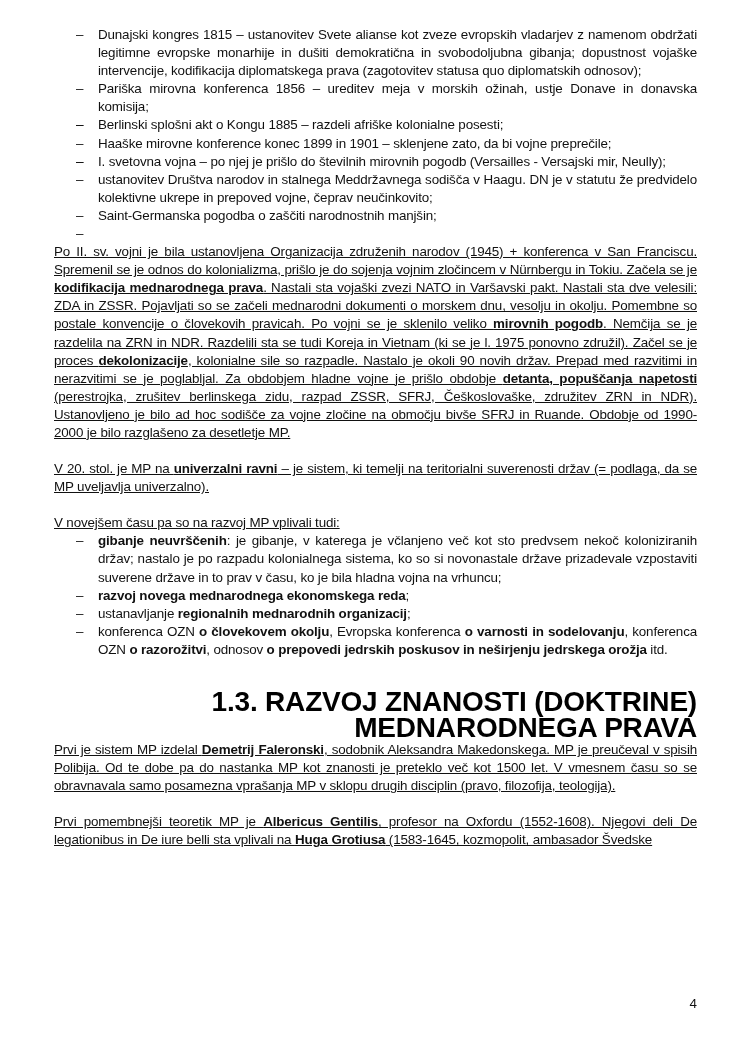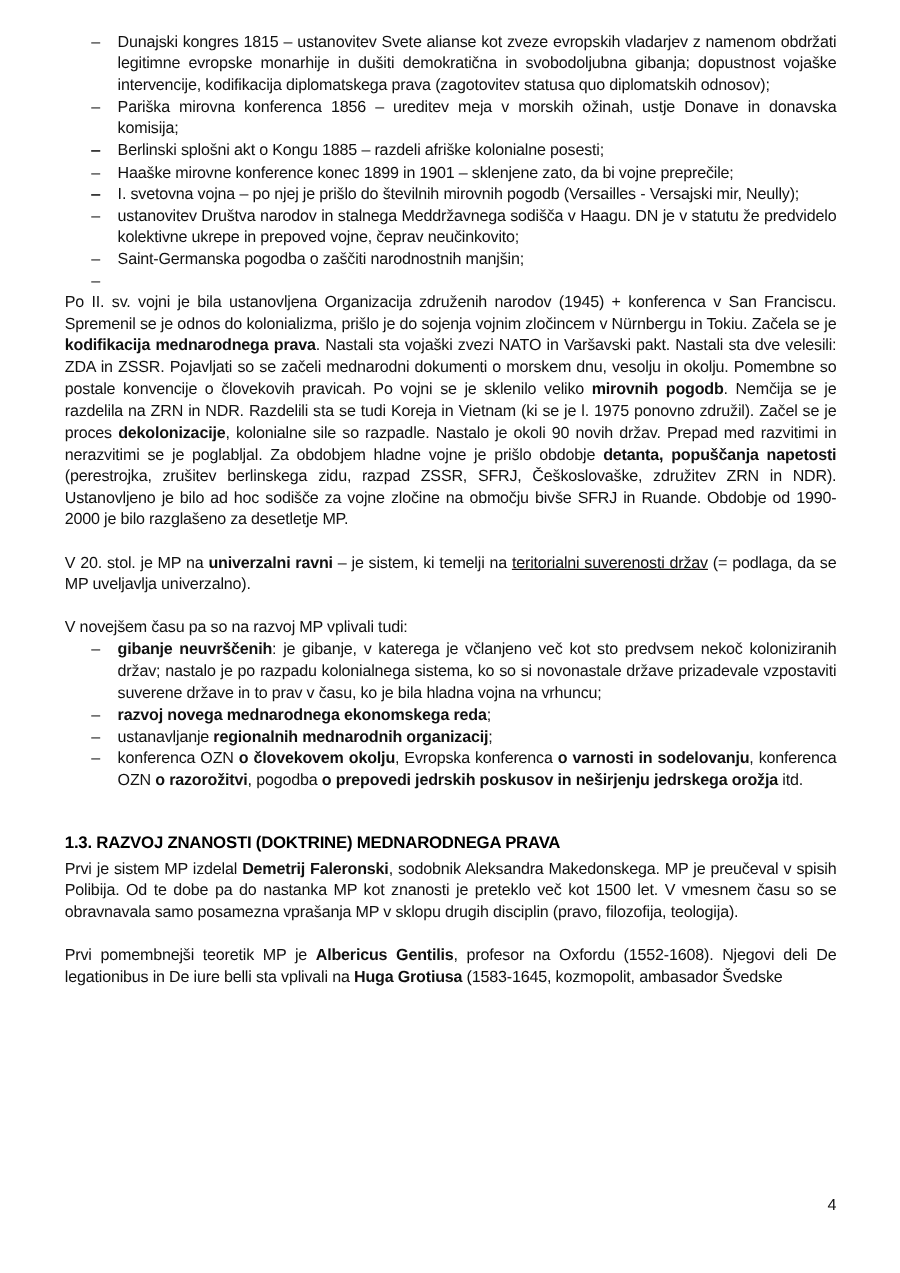--- a/index.html
+++ b/index.html
@@ -3,26 +3,26 @@
 <meta charset="utf-8">
 <style>
   html, body { margin: 0; padding: 0; background: #ffffff; }
   body { width: 750px; height: 1061px; position: relative; overflow: hidden;
          font-family: "Liberation Sans", sans-serif; color: #111; }
   .page { position: absolute; left: 54px; top: 26px; width: 643px;
           font-size: 13.4px; line-height: 18.1px; letter-spacing: -0.15px; }
   ul.dash { list-style: none; margin: 0 0 0 0; padding: 0; }
   ul.dash li { position: relative; padding-left: 44px; text-align: justify; }
   ul.dash li .dash-mark { position: absolute; left: 22px; top: 0; }
-  p { margin: 0; text-align: justify; }
+  p { margin: 0; text-align: justify; text-decoration: underline; }
   .gap { height: 18px; }
   .gap-big { height: 30px; }
   b { font-weight: bold; }
   u { text-decoration: underline; }
-  h2 { margin: 0; font-size: 14px; line-height: 26px; font-weight: bold; letter-spacing: -0.2px; color: #000; }
+  h2 { margin: 0; font-size: 28px; line-height: 26px; font-weight: bold; letter-spacing: -0.2px; color: #000; text-align: right; }
   .page-number { position: absolute; left: 54px; width: 643px; top: 996px; text-align: right;
                  font-size: 13.4px; }
 </style>
 </head>
 <body>
 
 <div class="page">
   <ul class="dash">
       <li><span class="dash-mark">–</span><span>Dunajski kongres 1815 – ustanovitev Svete alianse kot zveze evropskih vladarjev z namenom obdržati legitimne evropske monarhije in dušiti demokratična in svobodoljubna gibanja; dopustnost vojaške intervencije, kodifikacija diplomatskega prava (zagotovitev statusa quo diplomatskih odnosov);</span></li>
       <li><span class="dash-mark">–</span><span>Pariška mirovna konferenca 1856 – ureditev meja v morskih ožinah, ustje Donave in donavska komisija;</span></li>
@@ -41,21 +41,21 @@
 
   <div class="gap"></div>
   <p><span>V 20. stol. je MP na </span><b>univerzalni ravni</b><span> – je sistem, ki temelji na </span><u>teritorialni suverenosti držav</u><span> (= podlaga, da se MP uveljavlja univerzalno).</span></p>
 
   <div class="gap"></div>
   <p>V novejšem času pa so na razvoj MP vplivali tudi:</p>
   <ul class="dash">
       <li><span class="dash-mark">–</span><b>gibanje neuvrščenih</b><span>: je gibanje, v katerega je včlanjeno več kot sto predvsem nekoč koloniziranih držav; nastalo je po razpadu kolonialnega sistema, ko so si novonastale države prizadevale vzpostaviti suverene države in to prav v času, ko je bila hladna vojna na vrhuncu;</span></li>
       <li><span class="dash-mark">–</span><b>razvoj novega mednarodnega ekonomskega reda</b><span>;</span></li>
       <li><span class="dash-mark">–</span><span>ustanavljanje </span><b>regionalnih mednarodnih organizacij</b><span>;</span></li>
-      <li><span class="dash-mark">–</span><span>konferenca OZN </span><b>o človekovem okolju</b><span>, Evropska konferenca </span><b>o varnosti in sodelovanju</b><span>, konferenca OZN </span><b>o razorožitvi</b><span>, pogodba </span><b>o prepovedi jedrskih poskusov in neširjenju jedrskega orožja</b><span> itd.</span></li>
+      <li><span class="dash-mark">–</span><span>konferenca OZN </span><b>o človekovem okolju</b><span>, Evropska konferenca </span><b>o varnosti in sodelovanju</b><span>, konferenca OZN </span><b>o razorožitvi</b><span>, odnosov </span><b>o prepovedi jedrskih poskusov in neširjenju jedrskega orožja</b><span> itd.</span></li>
     </ul>
 
   <div class="gap-big"></div>
   <h2>1.3. RAZVOJ ZNANOSTI (DOKTRINE) MEDNARODNEGA PRAVA</h2>
   <p><span>Prvi je sistem MP izdelal </span><b>Demetrij Faleronski</b><span>, sodobnik Aleksandra Makedonskega. MP je preučeval v spisih Polibija. Od te dobe pa do nastanka MP kot znanosti je preteklo več kot 1500 let. V vmesnem času so se obravnavala samo posamezna vprašanja MP v sklopu drugih disciplin (pravo, filozofija, teologija).</span></p>
 
   <div class="gap"></div>
   <p><span>Prvi pomembnejši teoretik MP je </span><b>Albericus Gentilis</b><span>, profesor na Oxfordu (1552-1608). Njegovi deli De legationibus in De iure belli sta vplivali na </span><b>Huga Grotiusa</b><span> (1583-1645, kozmopolit, ambasador Švedske</span></p>
 </div>
 

